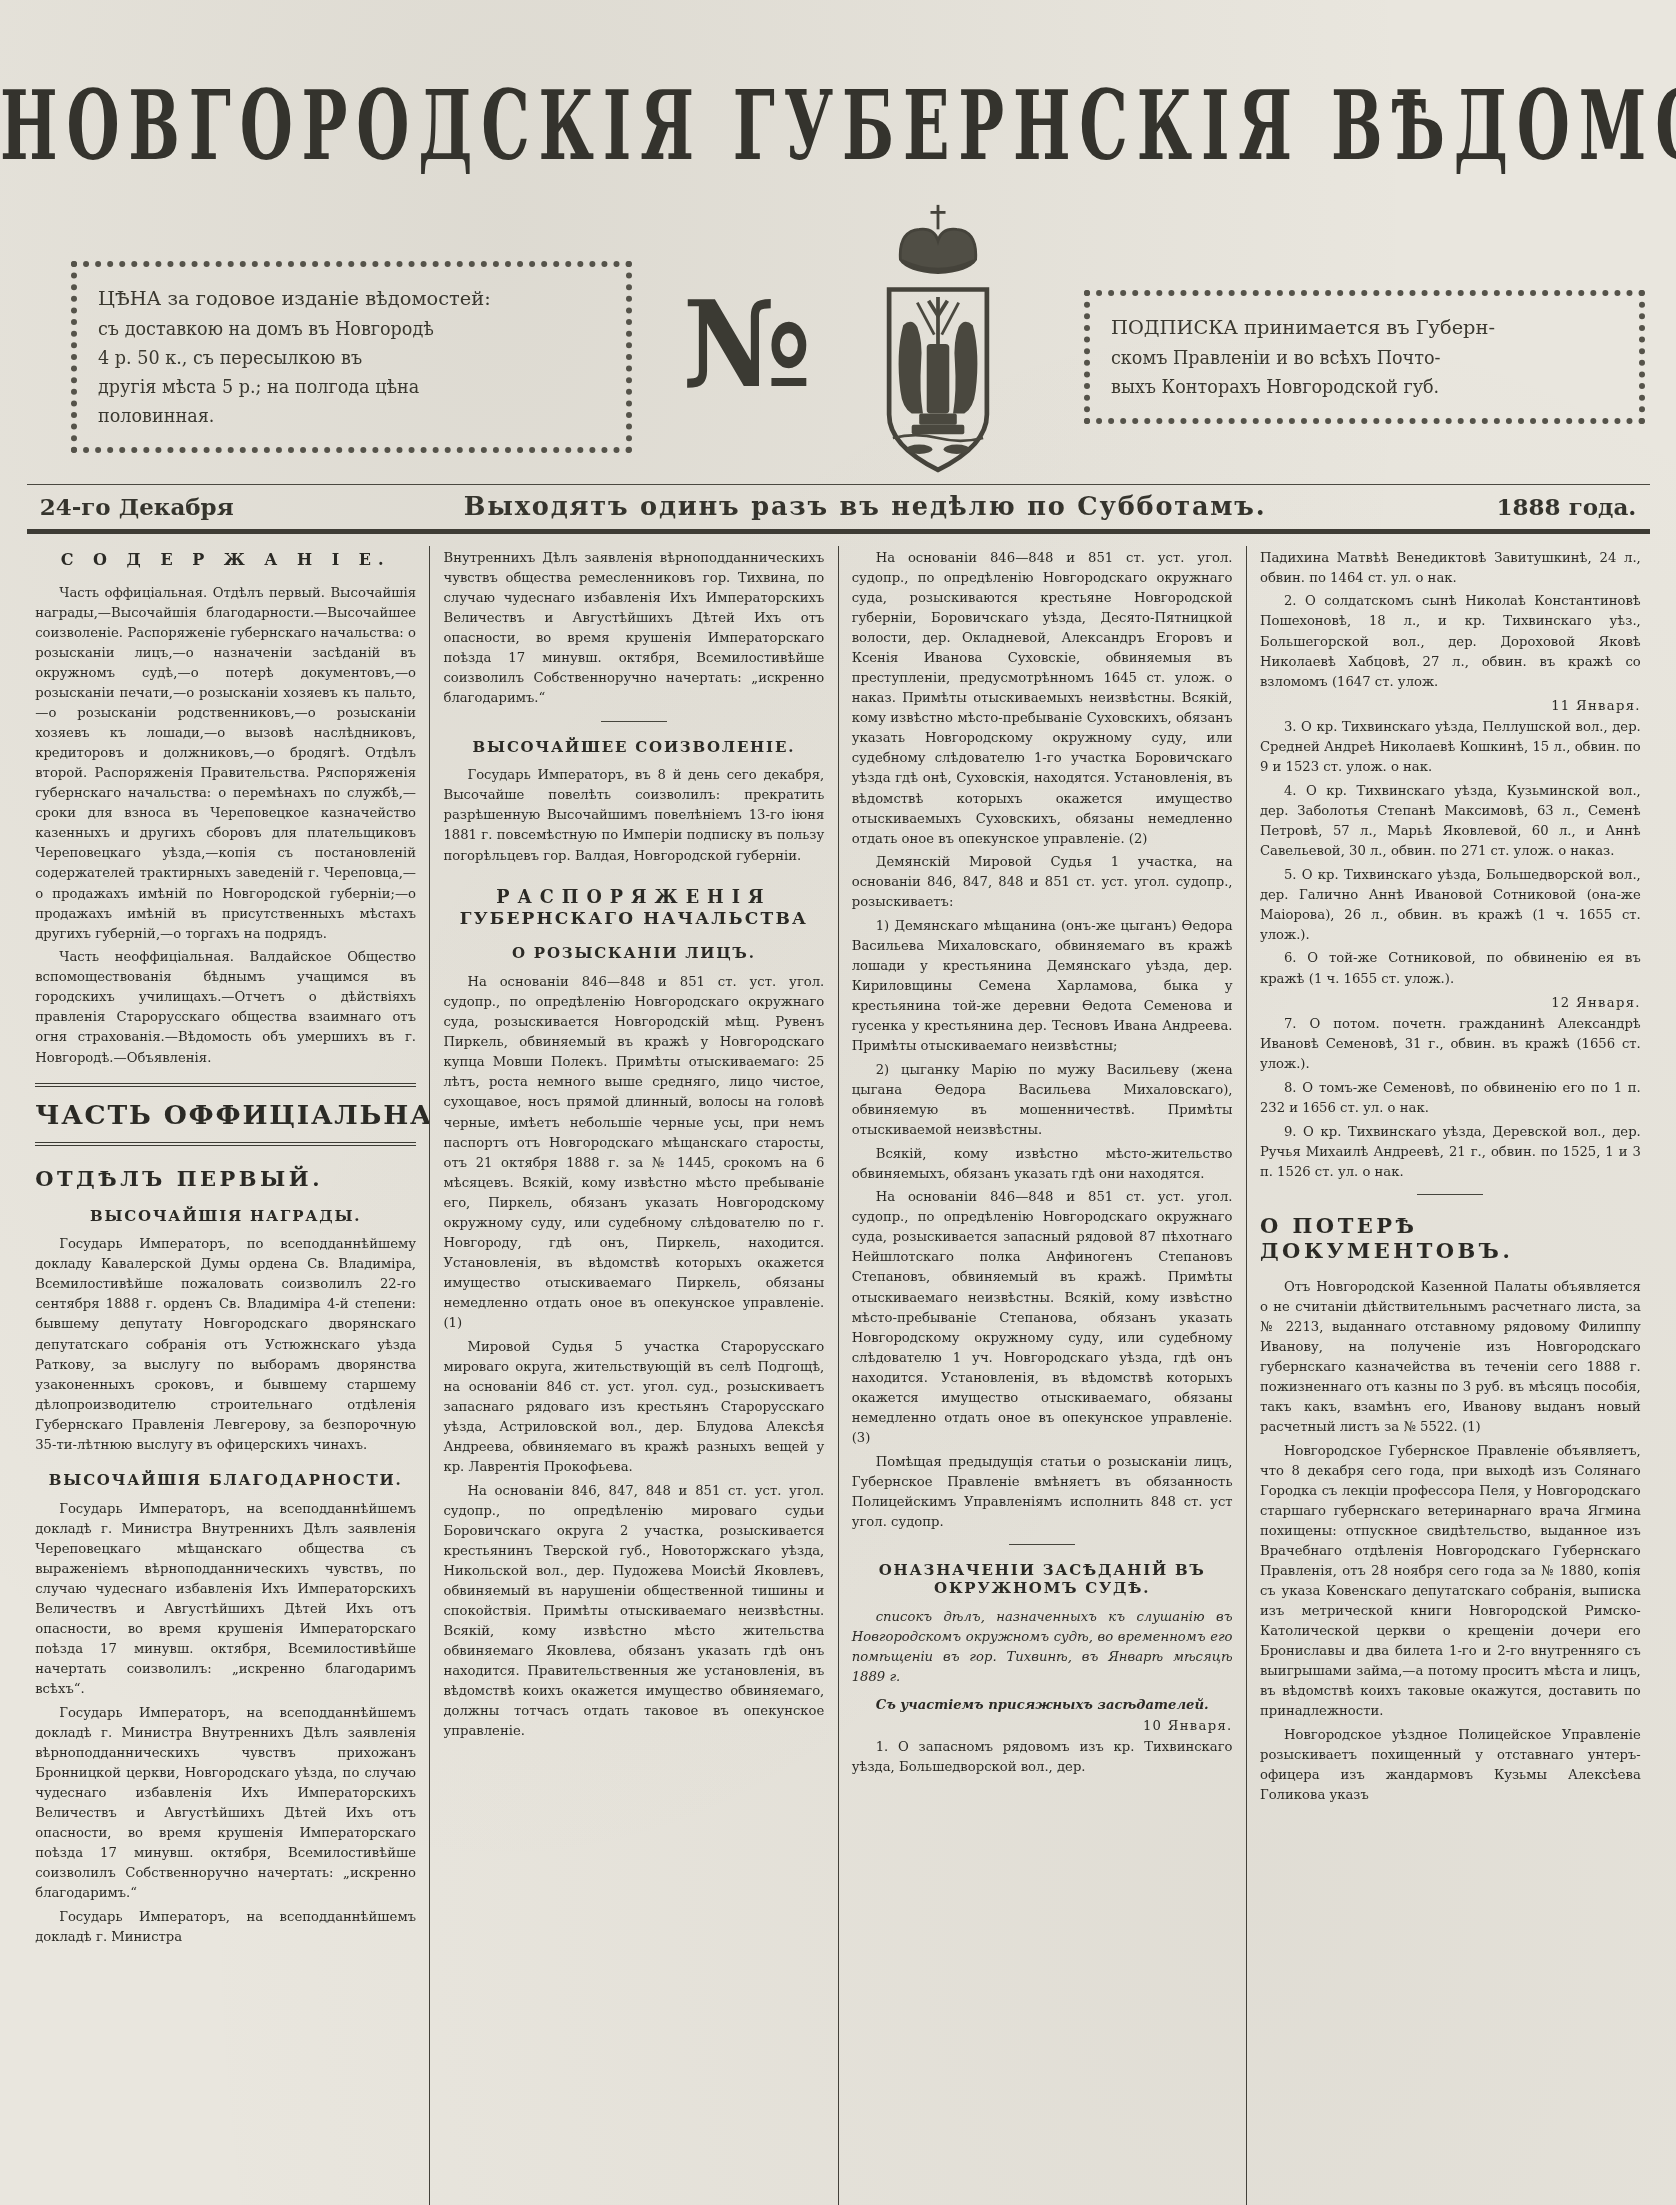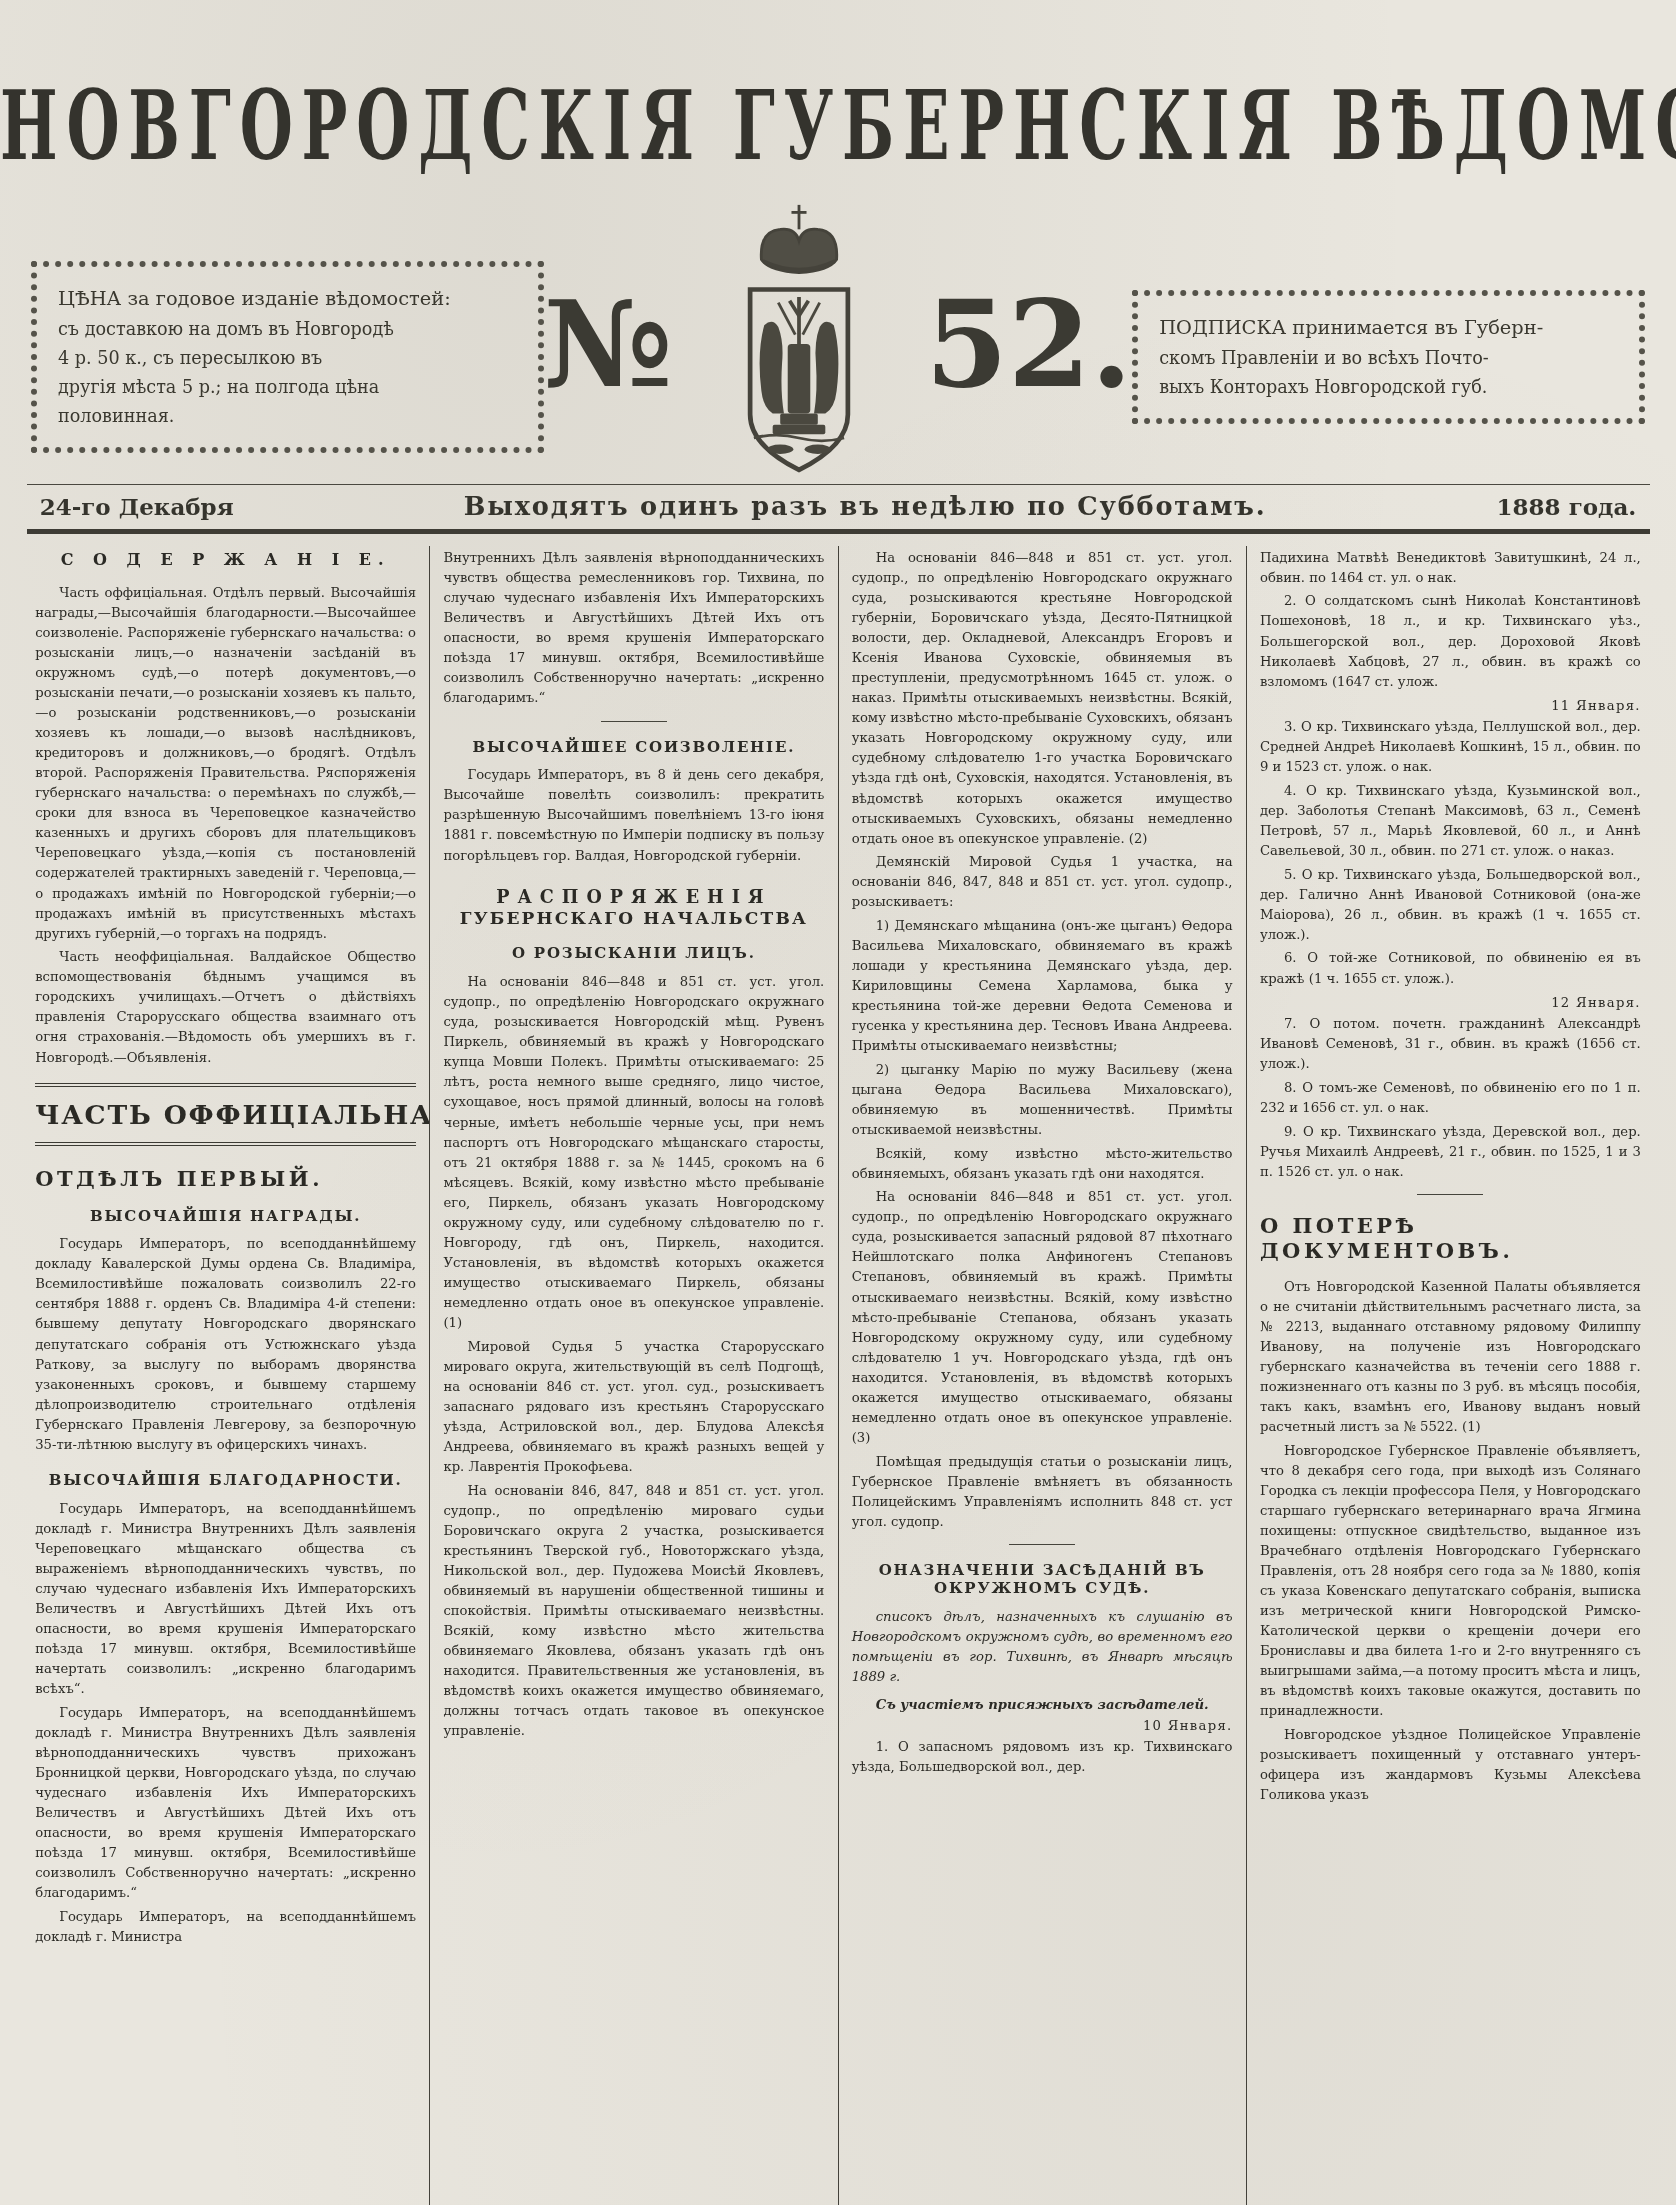--- a/index.html
+++ b/index.html
@@ -17,21 +17,21 @@
       radial-gradient(ellipse at 75% 80%, rgba(120,115,100,0.08), rgba(0,0,0,0) 60%),
       #e9e6de;
   }
   .masthead{ text-align:center; padding-top:71px; height:154px; }
   .masthead-text{
     display:inline-block; font-size:61px; font-weight:bold; letter-spacing:8.8px;
     transform:scaleY(1.55); transform-origin:top center; white-space:nowrap; color:#34332d;
   }
   .header-row{
     display:flex; justify-content:space-between; align-items:center;
-    padding:0 31px; height:247px; margin-top:8.8px;
+    padding:0 31px; height:247px; margin-top:8.8px;margin-left:40px;
   }
   .ornament-box{
     width:507px; border:6.2px dotted #55534a; padding:16px 21px;
     font-size:17.6px; line-height:1.65; color:#3a382f; text-align:left;
   }
   .ornament-box .box-line:first-child{ font-size:19.4px; }
   .issue-center{ display:flex; align-items:center; gap:31px; margin-top:-26.5px; }
   .issue-no,.issue-num{ font-size:119px; font-weight:bold; color:#3b3a33; }
   .coat{ width:190px; height:282px; }
   .dateline{
@@ -98,21 +98,20 @@
           <rect x="72" y="236" width="56" height="10" rx="2"></rect>
           <line x1="100" y1="100" x2="100" y2="150" stroke="#4a483f" stroke-width="4"></line>
           <path d="M90,104 L100,120 L110,104" fill="none" stroke="#4a483f" stroke-width="4"></path>
           <line x1="78" y1="106" x2="96" y2="140" stroke="#4a483f" stroke-width="3"></line>
           <line x1="122" y1="106" x2="104" y2="140" stroke="#4a483f" stroke-width="3"></line>
           <ellipse cx="80" cy="262" rx="14" ry="5"></ellipse>
           <ellipse cx="120" cy="262" rx="14" ry="5"></ellipse>
           <path d="M52,250 Q76,244 100,250 Q124,256 148,250" fill="none" stroke="#4a483f" stroke-width="3"></path>
         </g>
       </svg>
-      <span class="issue-num">52.</span>
     </div>
 
     <div class="ornament-box">
         <div class="box-line">ПОДПИСКА принимается въ Губерн-</div>
         <div class="box-line">скомъ Правленіи и во всѣхъ Почто-</div>
         <div class="box-line">выхъ Конторахъ Новгородской губ.</div>
       </div>
   </div>
 
   <div class="dateline">

